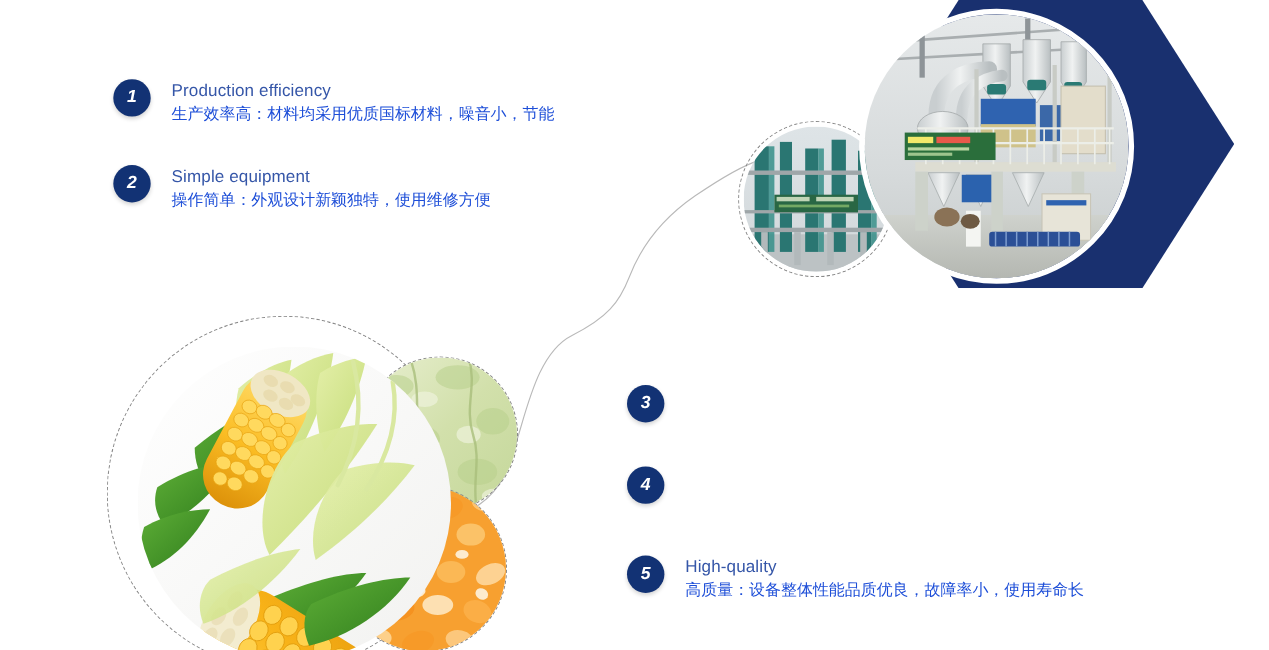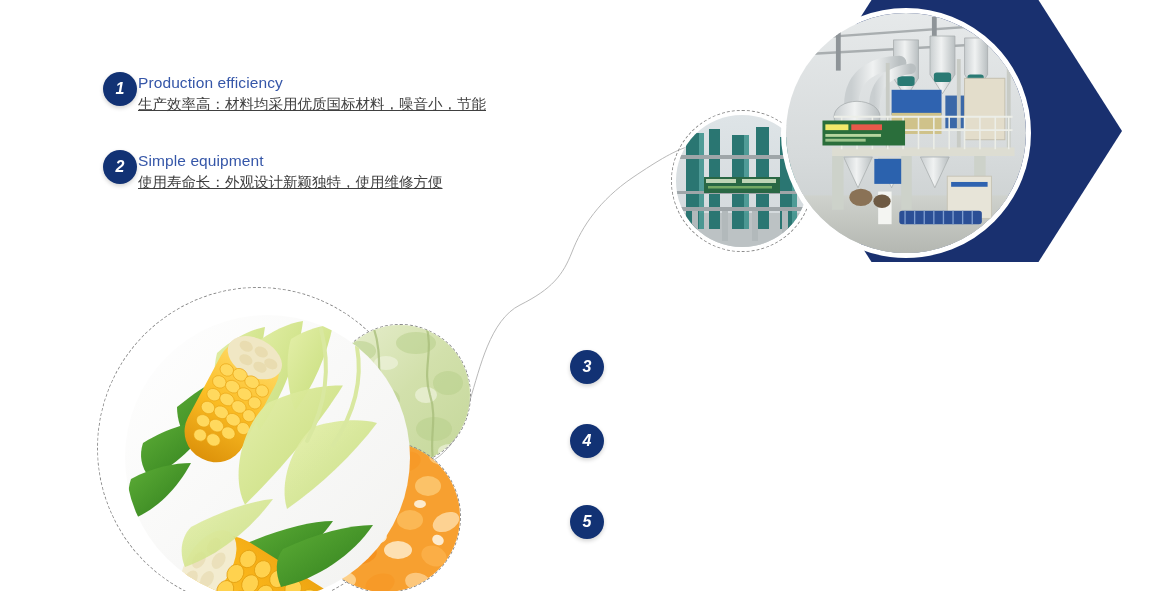--- a/index.html
+++ b/index.html
@@ -33,38 +33,37 @@
     color: #ffffff;
     font-style: italic;
     font-weight: bold;
     font-size: 16px;
     line-height: 34px;
     text-align: center;
     letter-spacing: 0px;
     box-shadow: 0 2px 4px rgba(0,0,0,0.18);
   }
   .feature-text {
-    margin-left: 1px;
+    margin-left: 19px;
     padding-top: 1px;
   }
   .feature-title {
     color: #3556a8;
     font-size: 15.5px;
     line-height: 20px;
     letter-spacing: 0.1px;
     white-space: nowrap;
   }
   .feature-desc {
-    color: #404040;
+    color: #1d4ed8;
     font-size: 14.5px;
     line-height: 21px;
     margin-top: 1px;
     white-space: nowrap;
     font-family: "DejaVu Sans", "Liberation Sans", sans-serif;
-    text-decoration: underline;
   }
 
   
   .f1 { left: 103px; top: 72px; }
   .f2 { left: 103px; top: 150px; }
   
   .f3 { left: 570px; top: 350px; }
   .f4 { left: 570px; top: 424px; }
   .f5 { left: 570px; top: 505px; }
 
@@ -551,29 +550,33 @@
     <div class="feature-text">
       <div class="feature-title">Production efficiency</div>
       <div class="feature-desc">生产效率高：材料均采用优质国标材料，噪音小，节能</div>
     </div>
   </div>
 
   <div class="feature f2">
     <div class="badge">2</div>
     <div class="feature-text">
       <div class="feature-title">Simple equipment</div>
-      <div class="feature-desc">使用寿命长：外观设计新颖独特，使用维修方便</div>
+      <div class="feature-desc">操作简单：外观设计新颖独特，使用维修方便</div>
     </div>
   </div>
 
   <div class="feature f3">
     <div class="badge">3</div>
   </div>
 
   <div class="feature f4">
     <div class="badge">4</div>
   </div>
 
   <div class="feature f5">
     <div class="badge">5</div>
+    <div class="feature-text">
+      <div class="feature-title">High-quality</div>
+      <div class="feature-desc">高质量：设备整体性能品质优良，故障率小，使用寿命长</div>
+    </div>
   </div>
 
 </div>
 
 </body></html>

